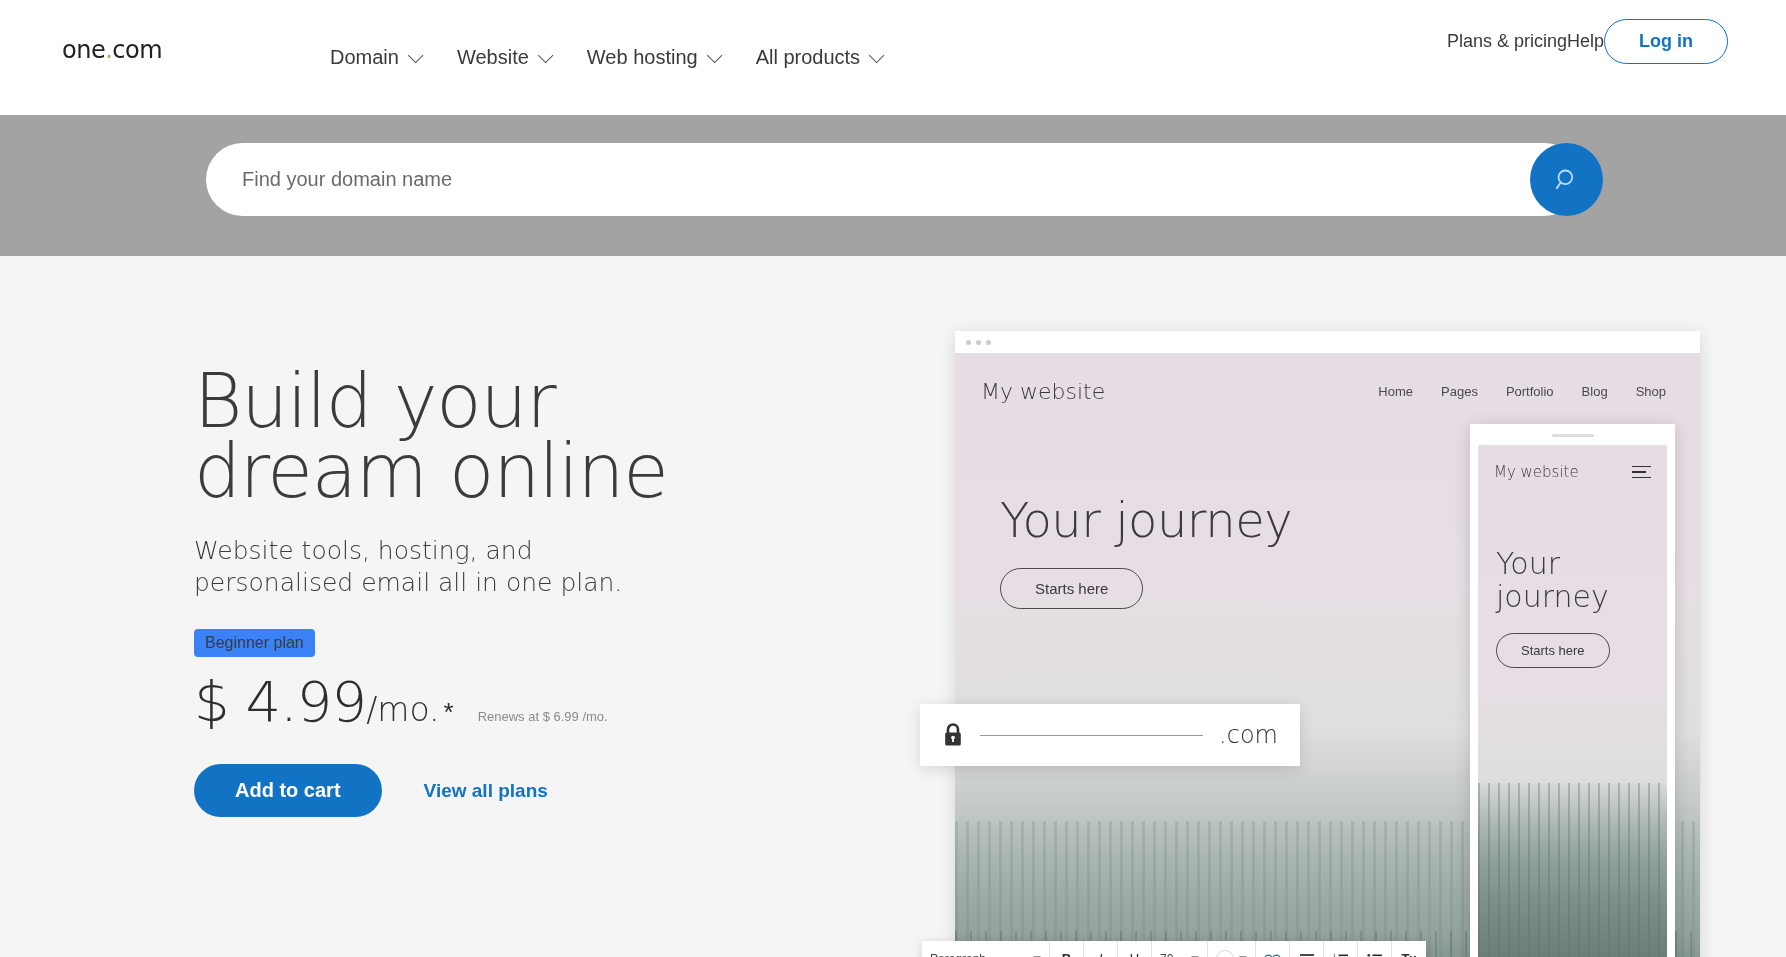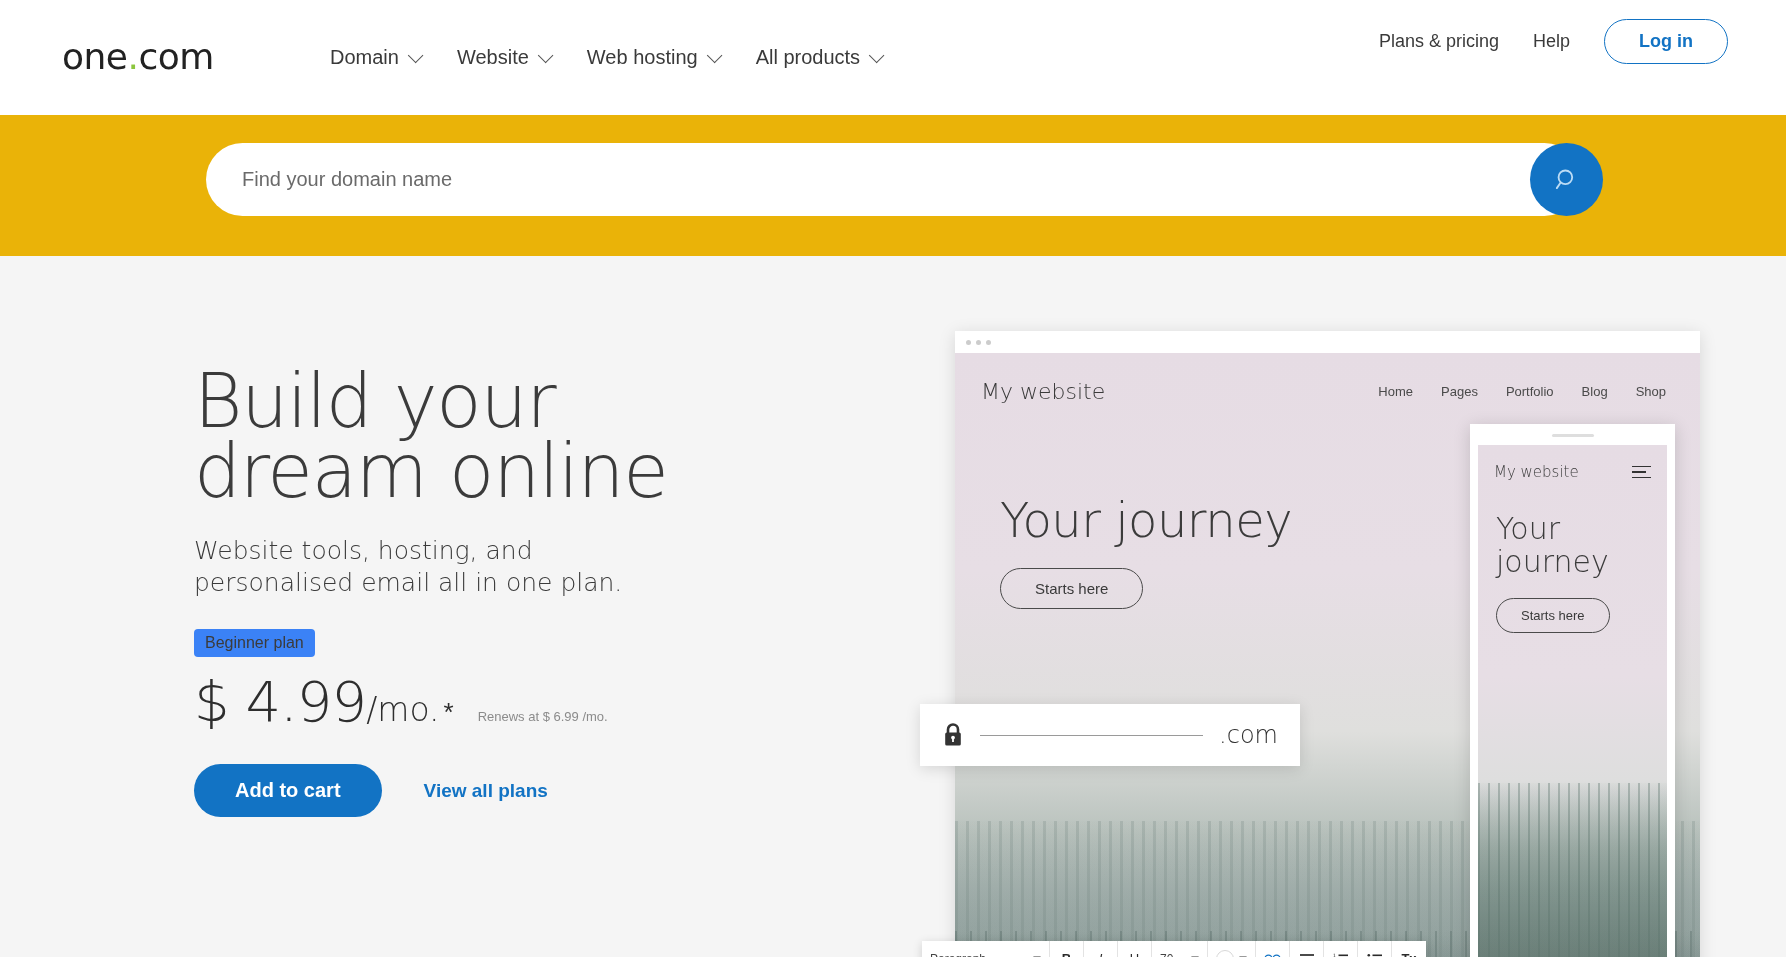--- a/index.html
+++ b/index.html
@@ -18,21 +18,21 @@
     top: 0; left: 0;
     width: 1786px; height: 115px;
     background: #ffffff;
     display: flex;
     align-items: center;
   }
   .logo {
     position: absolute;
     left: 62px;
     top: 36px;
-    font-size: 36px;
+    font-size: 24px;
     font-weight: 400;
     letter-spacing: -0.5px;
     color: #222222;
     font-family: "DejaVu Sans", sans-serif;
   }
   .logo .dot { color: #8cc63e; }
 
   .main-nav {
     position: absolute;
     left: 330px;
@@ -59,21 +59,20 @@
     transform: rotate(45deg) translateY(-3px);
   }
 
   .header-right {
     position: absolute;
     right: 58px;
     top: 0;
     height: 82px;
     display: flex;
     align-items: center;
-    gap: 34px;
   }
   .header-link {
     font-size: 18px;
     color: #3a3a3a;
     cursor: pointer;
     white-space: nowrap;
   }
   .login-btn {
     border: 1.5px solid #1273c4;
     color: #1273c4;
@@ -84,21 +83,21 @@
     background: #fff;
     cursor: pointer;
     white-space: nowrap;
   }
 
   
   .search-band {
     position: absolute;
     top: 115px; left: 0;
     width: 1786px; height: 141px;
-    background: #eab308;
+    background: #a3a3a3;
   }
   .search-wrap {
     position: absolute;
     left: 206px;
     top: 28px;
     width: 1375px;
     height: 73px;
   }
   .search-input {
     width: 100%;
@@ -450,21 +449,21 @@
   .burger { display: flex; flex-direction: column; gap: 4px; cursor: pointer; }
   .burger span {
     display: block;
     width: 19px; height: 1.6px;
     background: #333;
   }
   .burger span:nth-child(2) { width: 14px; }
   .phone-journey {
     position: relative;
     z-index: 4;
-    margin-top: 31px;
+    margin-top: 66px;
     padding-left: 18px;
   }
   .phone-journey-title {
     font-size: 30px;
     line-height: 1.1;
     font-weight: 300;
     color: #3b3b3b;
     font-family: "DejaVu Sans", sans-serif;
   }
   .phone-starts {

